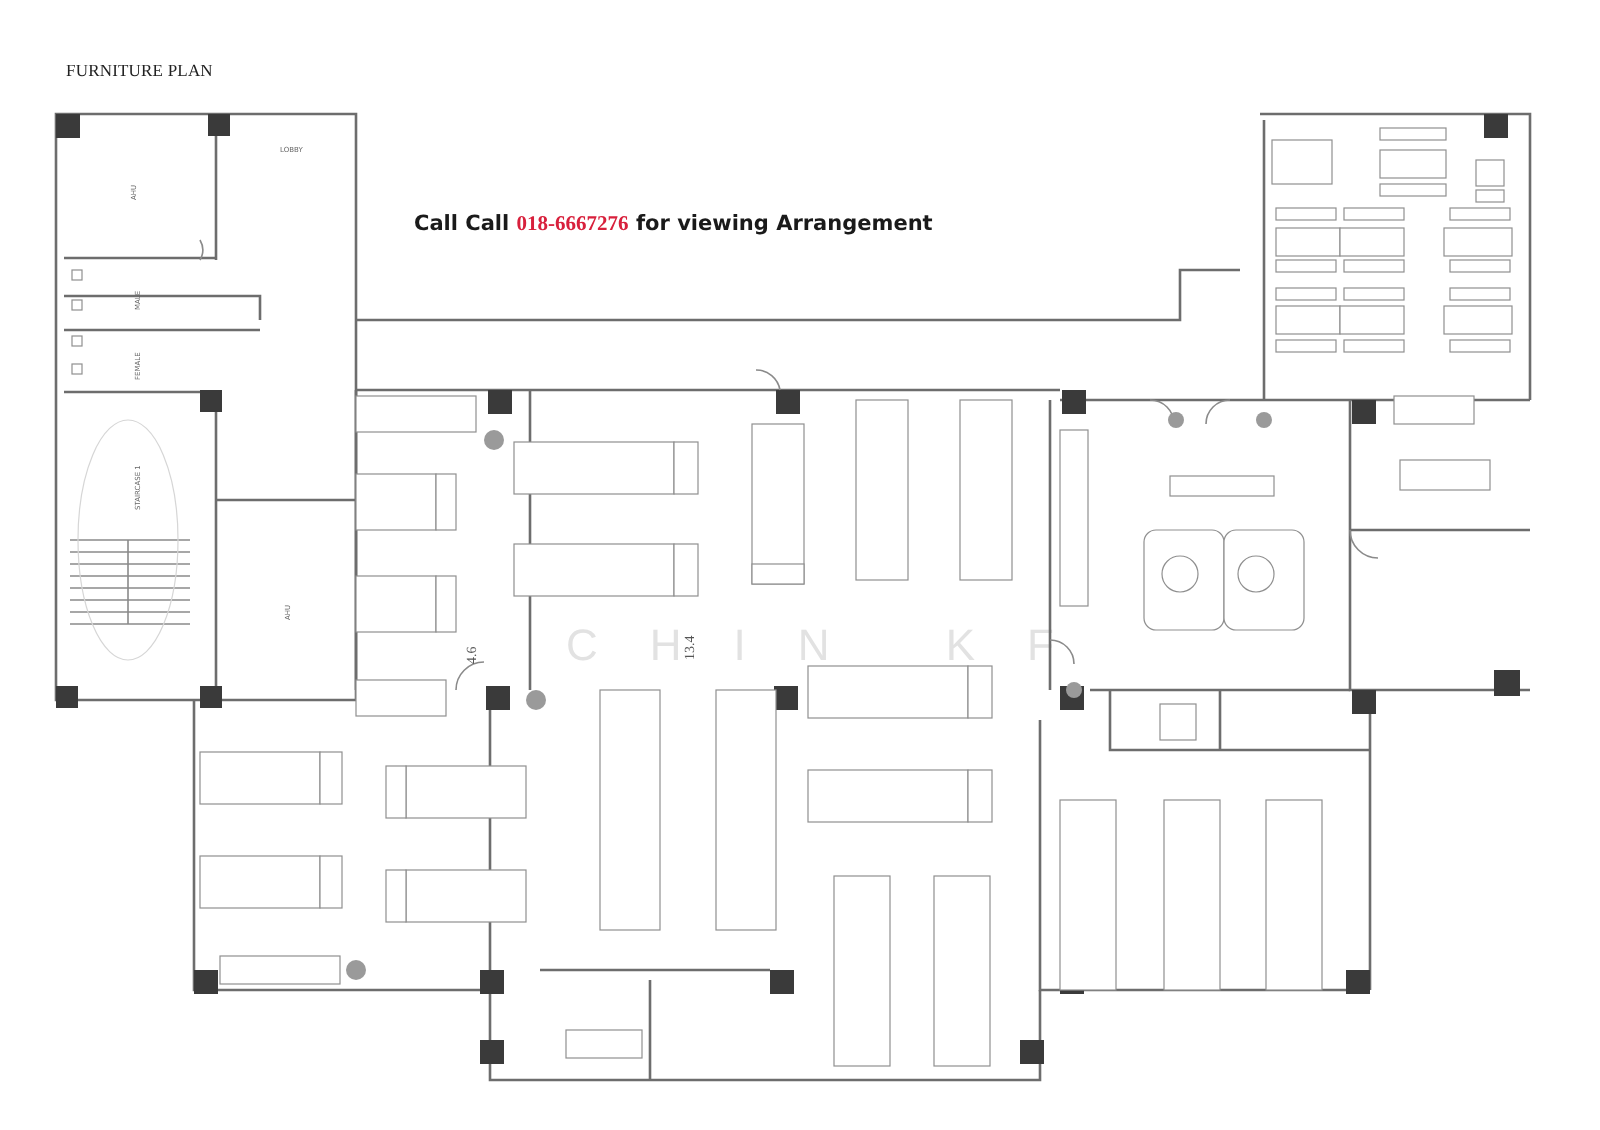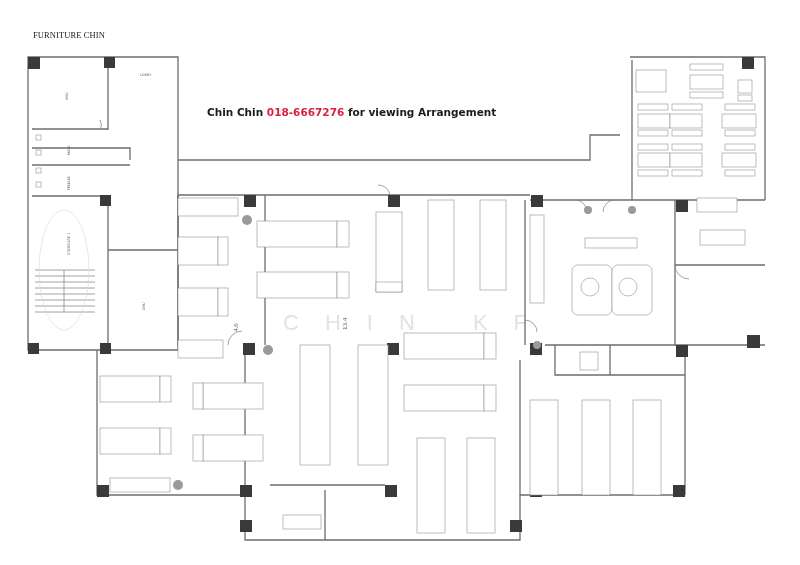--- a/index.html
+++ b/index.html
@@ -1,36 +1,36 @@
 <!DOCTYPE html>
 <html><head>
 <meta charset="utf-8">
 <style>
   html,body{margin:0;padding:0;background:#ffffff;}
   body{width:800px;height:565px;position:relative;overflow:hidden;font-family:"Liberation Sans",sans-serif;}
   #title{position:absolute;left:33px;top:30px;font-family:"Liberation Serif",serif;font-size:8.5px;color:#222;letter-spacing:0.1px;}
   #callout{position:absolute;left:207px;top:106px;font-family:"DejaVu Sans",sans-serif;font-weight:bold;font-size:10.5px;color:#1a1a1a;white-space:nowrap;}
-  #callout .phone{color:#d8203c;}
+  #callout .phone{color:#d8203c;font-family:Liberation Serif, serif;}
   #watermark{position:absolute;left:283px;top:310px;font-family:"Liberation Sans",sans-serif;font-size:22px;color:#e2e2e2;letter-spacing:26px;white-space:nowrap;}
   svg{position:absolute;left:0;top:0;}
   .w{stroke:#6d6d6d;stroke-width:1.3;fill:none;}
   .wt{stroke:#8a8a8a;stroke-width:0.8;fill:none;}
   .col{fill:#3a3a3a;}
   .desk{fill:#fff;stroke:#8f8f8f;stroke-width:0.6;}
   .chair{fill:none;stroke:#d6d6d6;stroke-width:0.6;}
   .lbl{font-family:"DejaVu Sans",sans-serif;font-size:3.5px;fill:#666;}
   .dim{font-family:"Liberation Serif",serif;font-size:7px;fill:#555;}
   .plant{fill:#9a9a9a;}
 </style>
 </head>
 <body>
 
-<div id="title">FURNITURE CHIN</div>
-
-<div id="callout"><span>Chin Chin </span><span class="phone">018-6667276</span><span> for viewing Arrangement</span></div>
+<div id="title">FURNITURE PLAN</div>
+
+<div id="callout"><span>Call Call </span><span class="phone">018-6667276</span><span> for viewing Arrangement</span></div>
 
 <div id="watermark">CHIN KF</div>
 
 <svg width="800" height="565" viewBox="0 0 800 565" xmlns="http://www.w3.org/2000/svg">
 
   <g>
     <path class="w" d="M28 57 H178 V350 H28 Z"></path>
     <path class="w" d="M108 57 V130"></path>
     <path class="w" d="M32 129 H108"></path>
     <path class="w" d="M32 148 H130 V160"></path>

